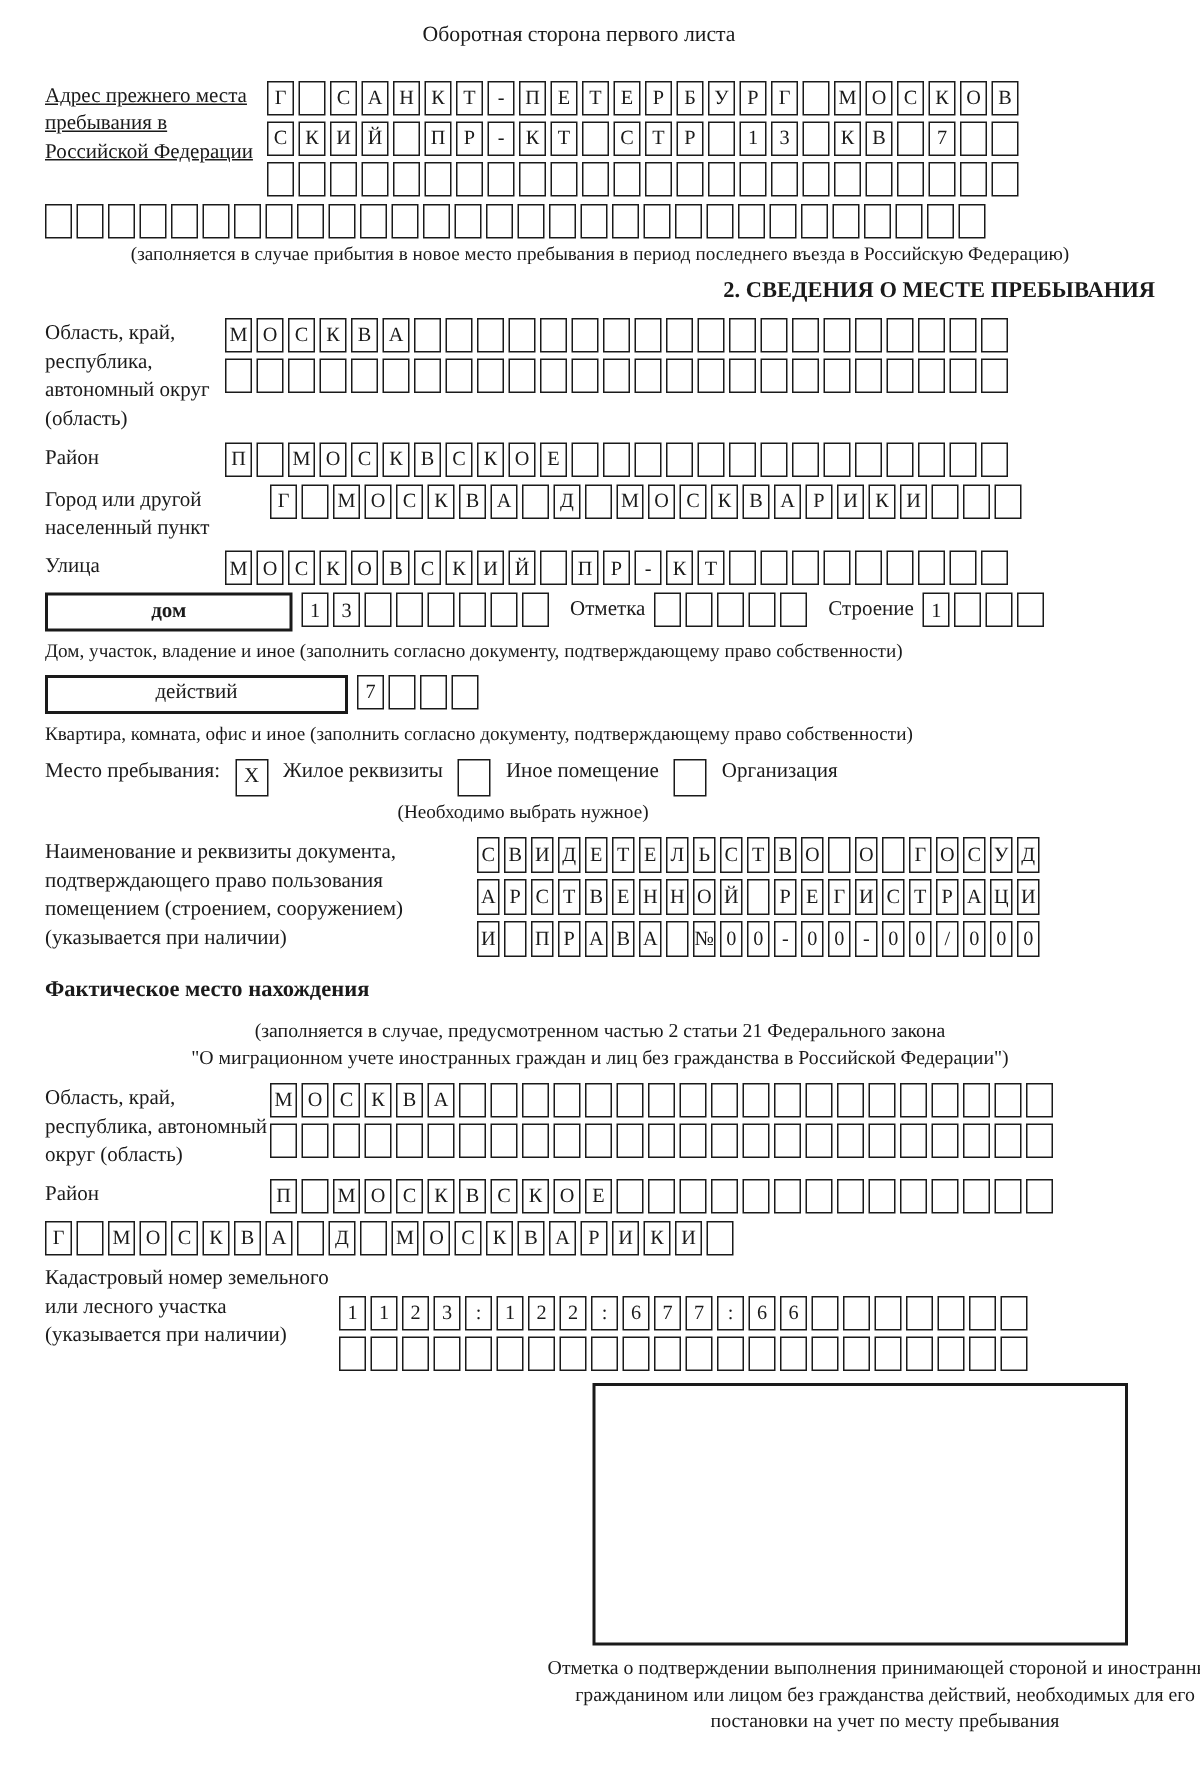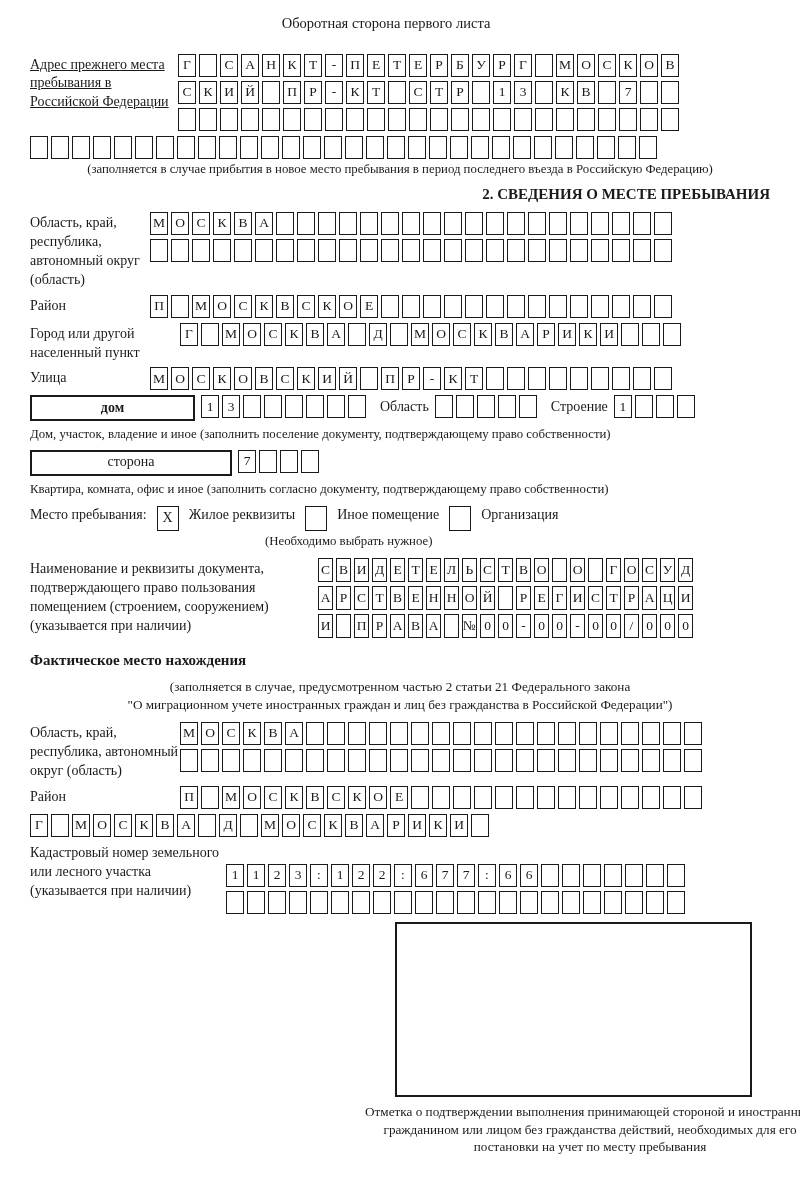--- a/index.html
+++ b/index.html
@@ -339,40 +339,40 @@
   <div class="boxes">
       <span class="cb">1</span>
       <span class="cb">3</span>
       <span class="cb"></span>
       <span class="cb"></span>
       <span class="cb"></span>
       <span class="cb"></span>
       <span class="cb"></span>
       <span class="cb"></span>
     </div>
-  <div class="inline-lbl">Область</div>
+  <div class="inline-lbl">Отметка</div>
   <div class="boxes">
       <span class="cb"></span>
       <span class="cb"></span>
       <span class="cb"></span>
       <span class="cb"></span>
       <span class="cb"></span>
     </div>
   <div class="inline-lbl">Строение</div>
   <div class="boxes">
       <span class="cb">1</span>
       <span class="cb"></span>
       <span class="cb"></span>
       <span class="cb"></span>
     </div>
 </div>
-<div class="caption">Дом, участок, владение и иное (заполнить поселение документу, подтверждающему право собственности)</div>
-
-<div class="line">
-  <div class="widebox kv">сторона</div>
+<div class="caption">Дом, участок, владение и иное (заполнить согласно документу, подтверждающему право собственности)</div>
+
+<div class="line">
+  <div class="widebox kv">действий</div>
   <div class="boxes">
       <span class="cb">7</span>
       <span class="cb"></span>
       <span class="cb"></span>
       <span class="cb"></span>
     </div>
 </div>
 <div class="caption">Квартира, комната, офис и иное (заполнить согласно документу, подтверждающему право собственности)</div>
 
 <div class="chk-row">

